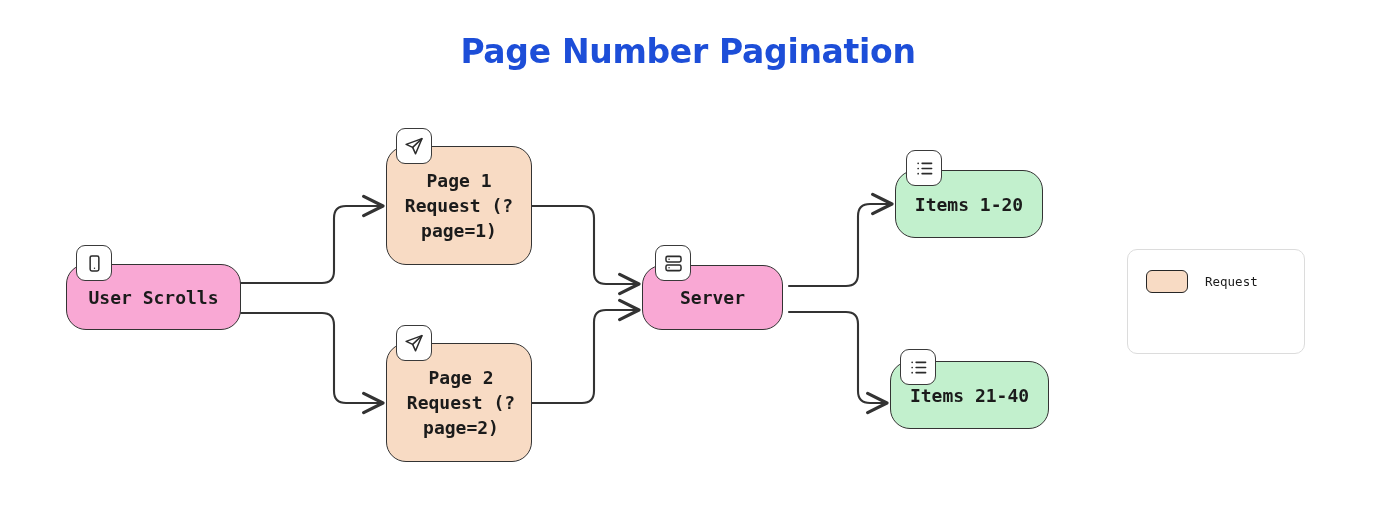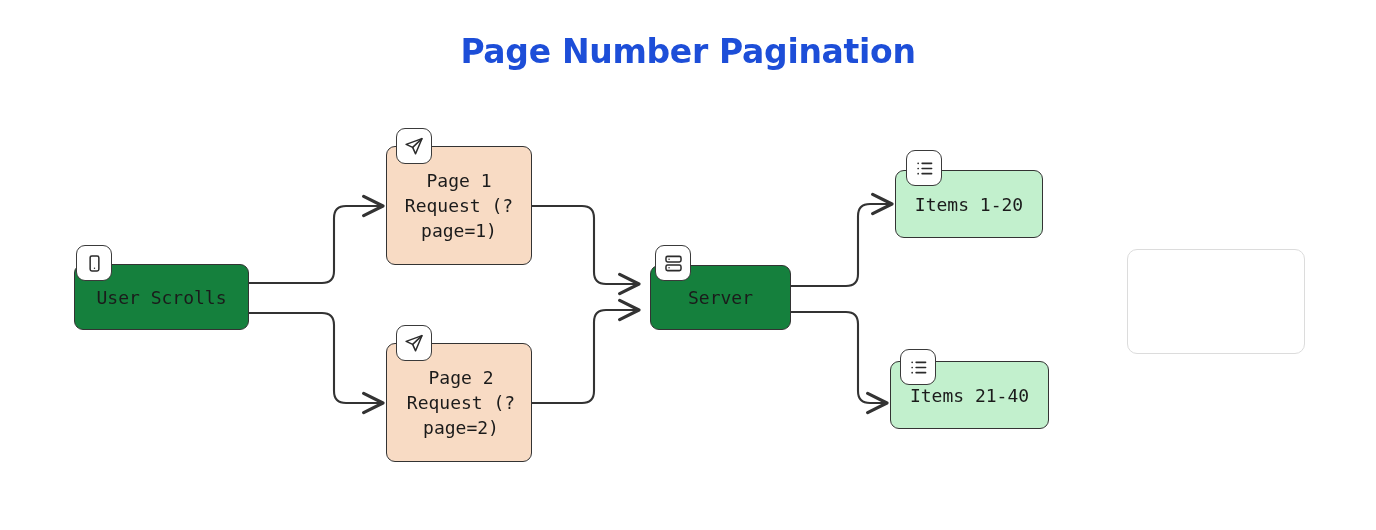--- a/index.html
+++ b/index.html
@@ -35,34 +35,35 @@
     top: 0;
     width: 1376px;
     height: 530px;
   }
 
   
   .node {
     position: absolute;
     box-sizing: border-box;
     border: 1.6px solid #333333;
-    border-radius: 9px;
+    border-radius: 20px;
     display: flex;
     align-items: center;
     justify-content: center;
     text-align: center;
     font-family: "DejaVu Sans Mono", monospace;
     font-size: 18px;
     line-height: 25px;
     color: #1b1b1b;
     white-space: pre-line;
     padding: 4px 8px;
     z-index: 3;
-  }
-  .node.blue   { background: #15803d; margin-left: 8px; }
+    font-weight: bold;
+  }
+  .node.blue   { background: #f9a8d4; }
   .node.orange { background: #f8dbc4; }
   .node.green  { background: #c2f0cd; }
 
   
   .badge {
     position: absolute;
     width: 34px;
     height: 34px;
     background: #ffffff;
     border: 1.6px solid #3a3a3a;
@@ -207,13 +208,17 @@
     <path d="M9 5.5 H21"></path>
     <path d="M9 12 H21"></path>
     <path d="M9 18.5 H21"></path>
     <circle cx="4" cy="5.5" r="1.1" fill="#2b2b2b" stroke="none"></circle>
     <circle cx="4" cy="12" r="1.1" fill="#2b2b2b" stroke="none"></circle>
     <circle cx="4" cy="18.5" r="1.1" fill="#2b2b2b" stroke="none"></circle>
   </svg>
 </div>
 
 <div id="legend">
+  <div class="legend-row">
+    <span class="legend-swatch orange"></span>
+    <span class="legend-label">Request</span>
+  </div>
 </div>
 
 </body></html>

